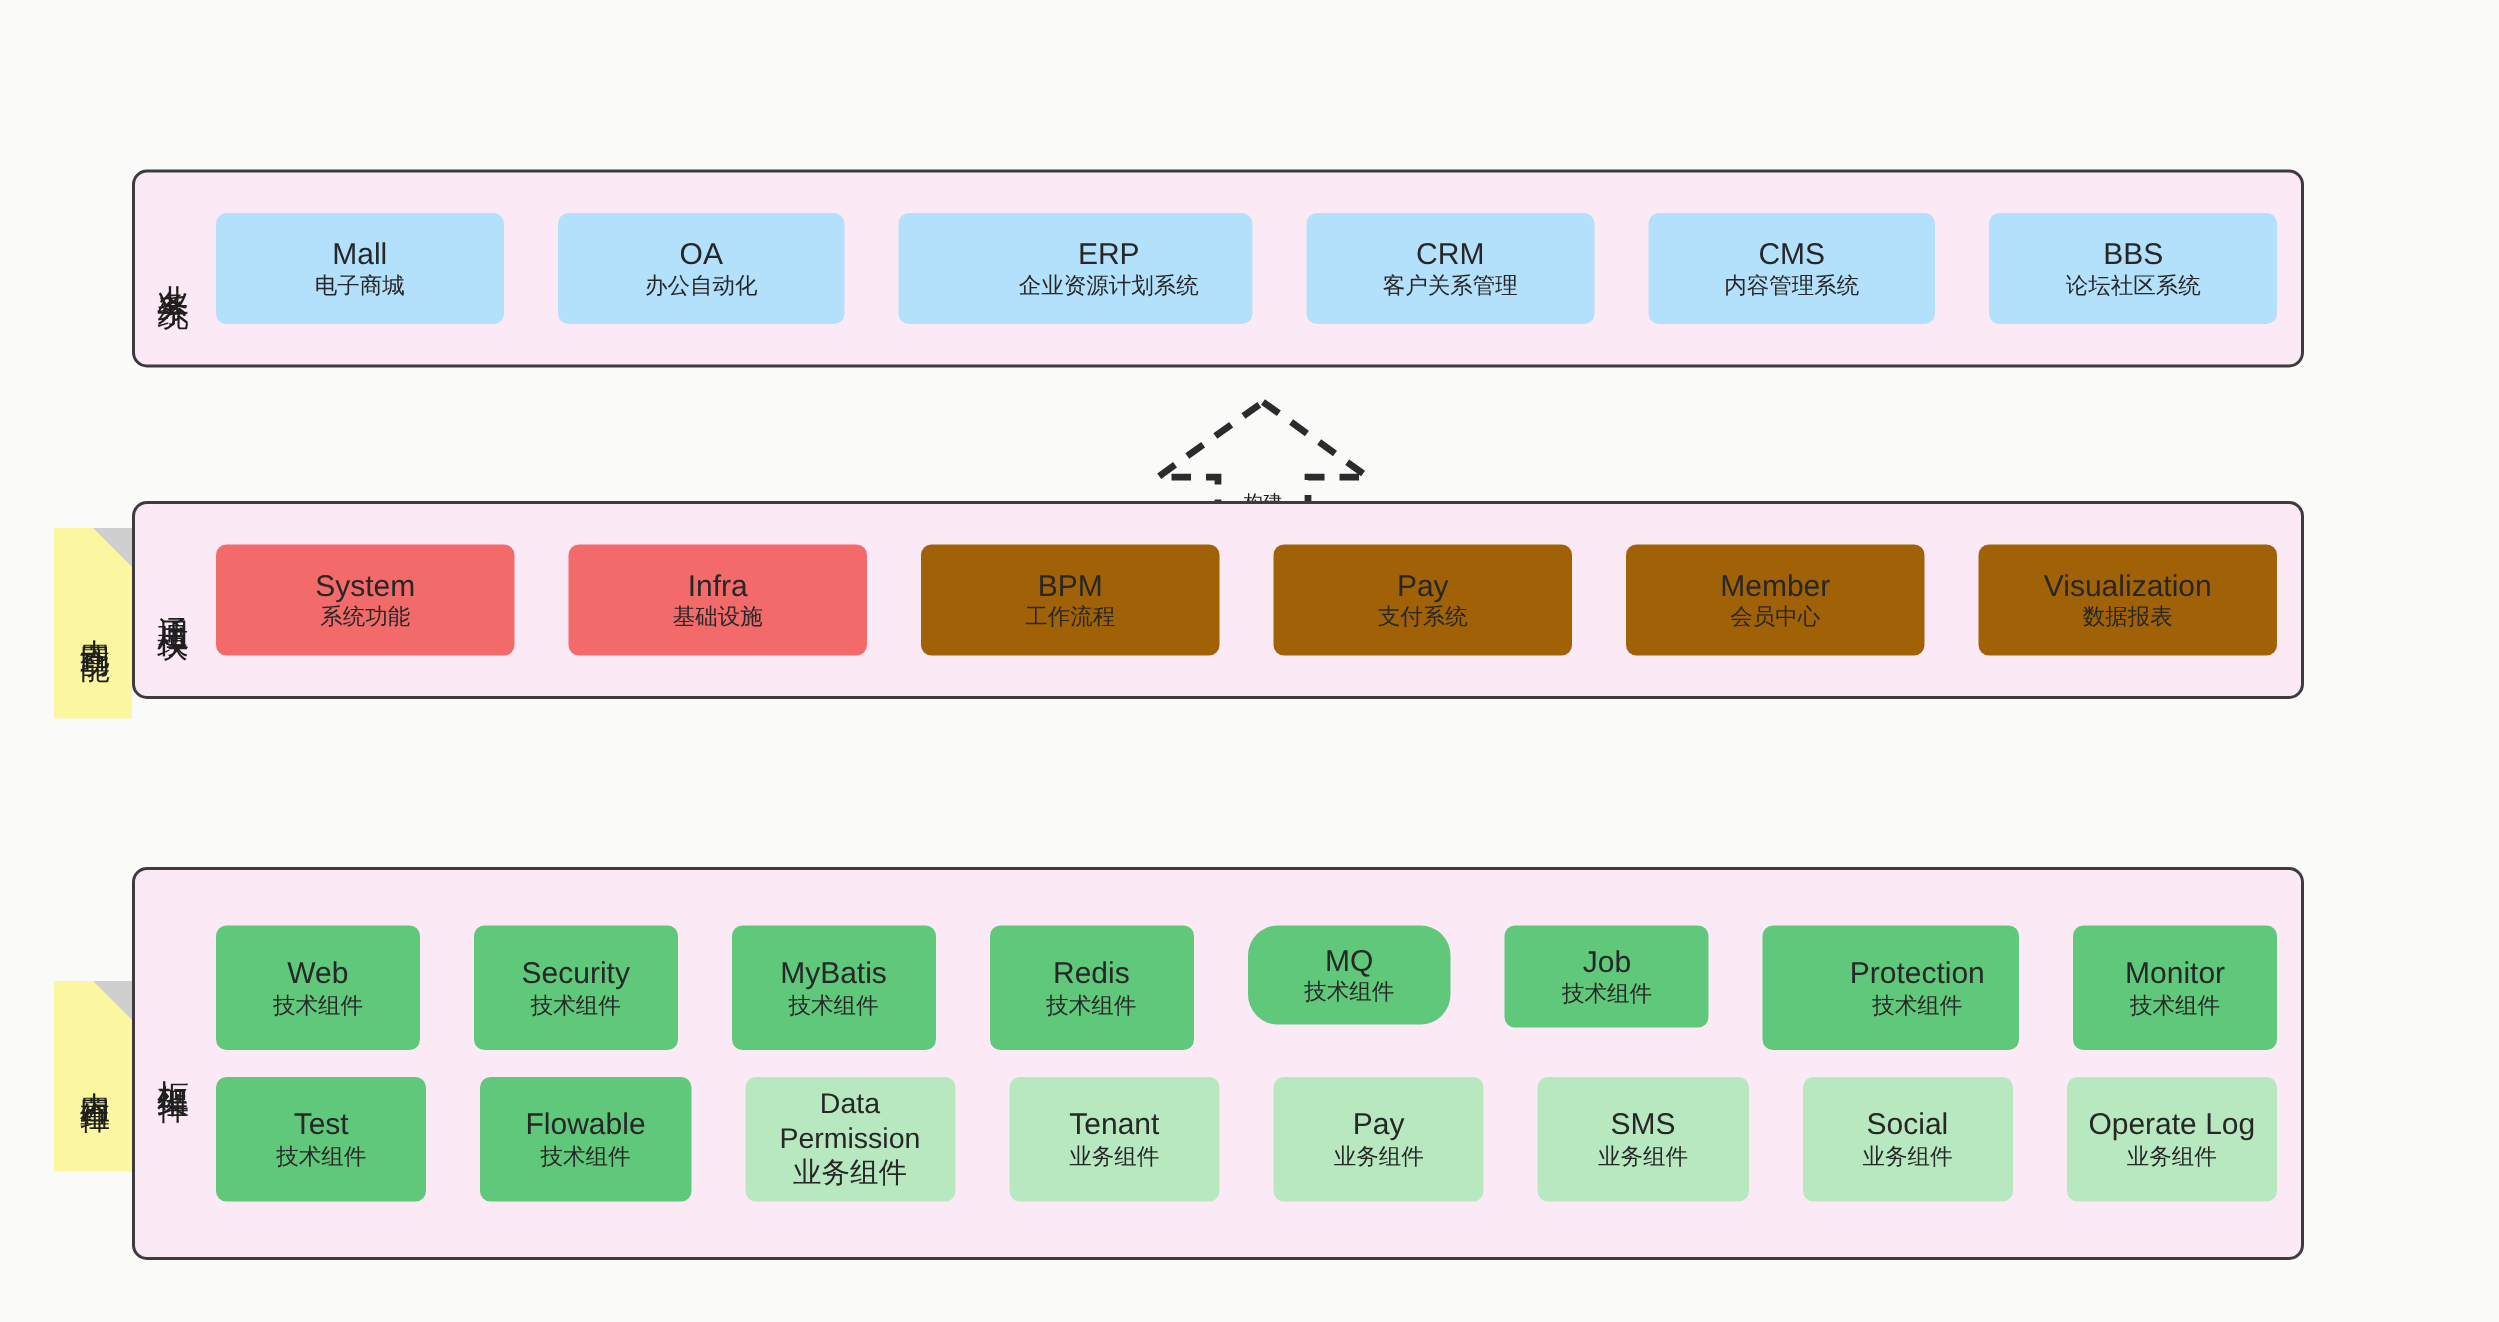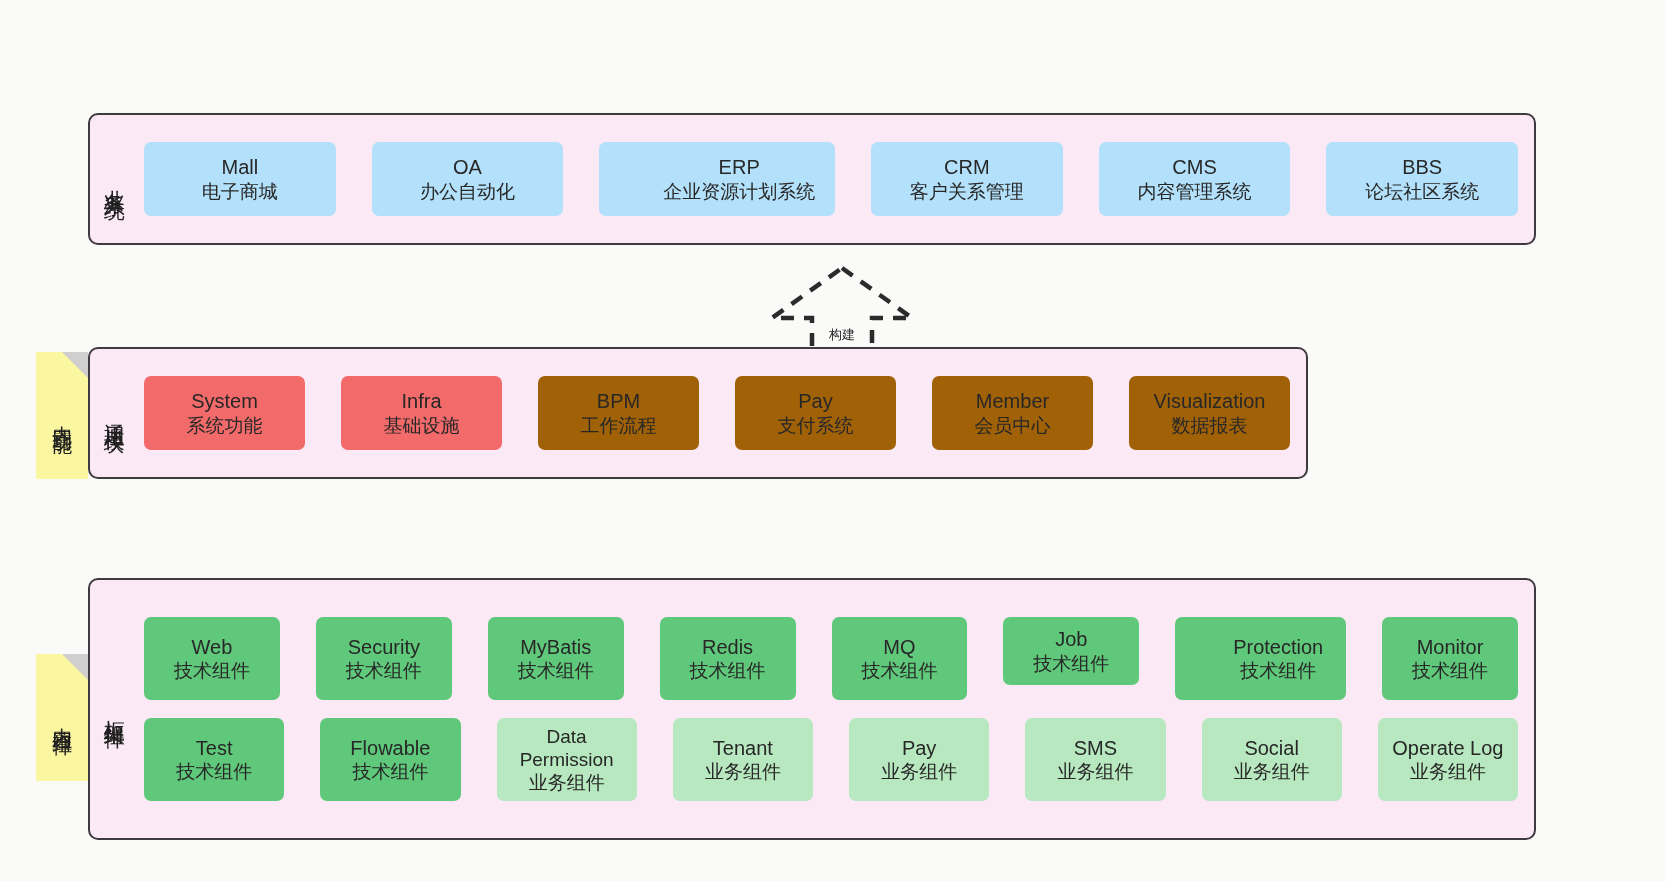--- a/index.html
+++ b/index.html
@@ -60,21 +60,21 @@
     flex-direction: column;
     align-items: center;
     justify-content: center;
     text-align: center;
     line-height: 1.22;
     color: #272727;
     padding: 6px 4px;
     min-width: 0;
   }
   .cell .en { font-size: 20px; }
-  .cell .cn { font-size: 19px; }
+  .cell .cn { font-size: 15px; }
   .cell.three .en { font-size: 19px; }
   .cell.three .cn { font-size: 19px; }
 
   
   .c-blue      { background: #b3e0fa; }
   .c-red       { background: #f26a6a; }
   .c-pink      { background: #a16207; }
   .c-green     { background: #5fc87a; }
   .c-green-lt  { background: #b7e8bf; }
 
@@ -163,21 +163,21 @@
       <path d="M 85 6 L 155 56 L 115 56 L 115 92 L 55 92 L 55 56 L 15 56 Z" fill="none" stroke="#2b2b2b" stroke-width="4.5" stroke-dasharray="13 10" stroke-linejoin="miter"></path>
     </svg>
     <span class="conn-label">构建</span>
   </div>
 
   <div class="note" style="left:36px; top:352px; width:52px; height:127px;">
     <span class="fold"></span>
     <span>内置功能</span>
   </div>
 
-  <div class="layer" id="layer-common" style="left:88px; top:347px; width:1220px; height:132px;">
+  <div class="layer" id="layer-common" style="left:88px; top:334px; width:1448px; height:132px;">
     <div class="layer-title">通用模块</div>
     <div class="layer-body">
       <div class="row">
         <div class="cell c-red" style="height:74px;">
           <span class="en">System</span>
           <span class="cn">系统功能</span>
         </div>
         <div class="cell c-red" style="height:74px;">
           <span class="en">Infra</span>
           <span class="cn">基础设施</span>
@@ -222,21 +222,21 @@
           <span class="cn">技术组件</span>
         </div>
         <div class="cell c-green" style="height:83px;">
           <span class="en">MyBatis</span>
           <span class="cn">技术组件</span>
         </div>
         <div class="cell c-green" style="height:83px;">
           <span class="en">Redis</span>
           <span class="cn">技术组件</span>
         </div>
-        <div class="cell c-green" style="height:83px;">
+        <div class="cell c-green" style="height:66px;border-radius:20px;">
           <span class="en">MQ</span>
           <span class="cn">技术组件</span>
         </div>
         <div class="cell c-green" style="height:68px;">
           <span class="en">Job</span>
           <span class="cn">技术组件</span>
         </div>
         <div class="cell c-green" style="height:83px;padding-left:39px;">
           <span class="en">Protection</span>
           <span class="cn">技术组件</span>

